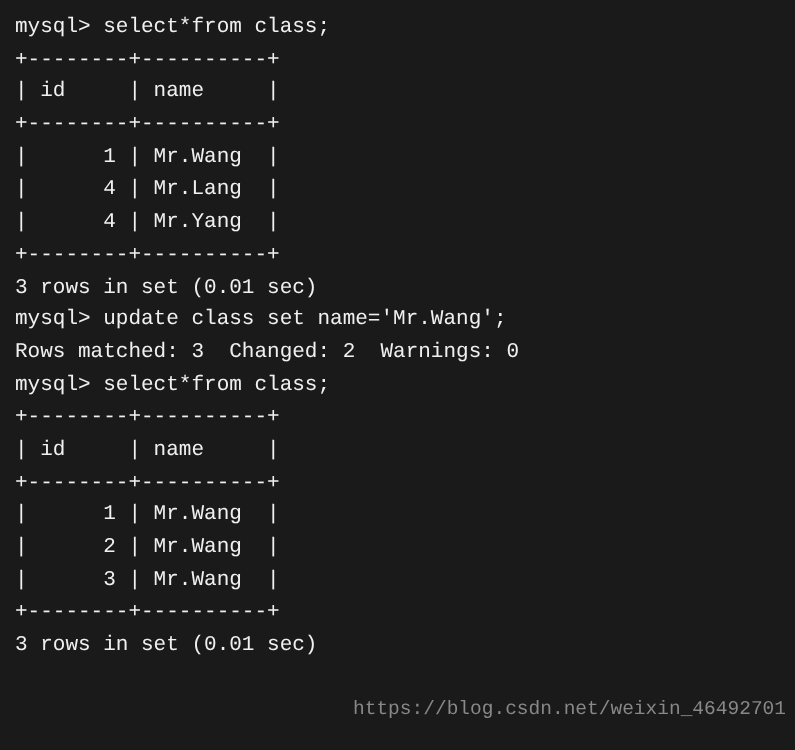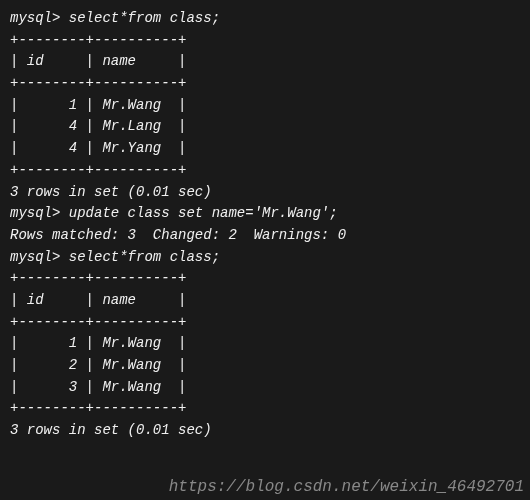--- a/index.html
+++ b/index.html
@@ -1,19 +1,18 @@
 <!DOCTYPE html>
 <html><head>
   <meta charset="utf-8">
   <style>
     * {
       margin: 0;
       padding: 0;
       box-sizing: border-box;
-      font-style: italic;
     }
 
     body {
       width: 530px;
       height: 500px;
       background-color: #1a1a1a;
       font-family: 'Courier New', Courier, monospace;
       font-size: 14px;
       color: #f0f0f0;
       overflow: hidden;
@@ -27,23 +26,23 @@
       position: relative;
     }
 
     .line {
       line-height: 1.55;
       white-space: pre;
     }
 
     .watermark {
       position: absolute;
-      bottom: 4px;
+      bottom: 20px;
       right: 6px;
-      font-size: 16px;
+      font-size: 13px;
       color: #888;
       text-align: center;
     }
   </style>
 </head>
 <body>
 
 <div class="terminal">
 
   <div id="lines-container">

